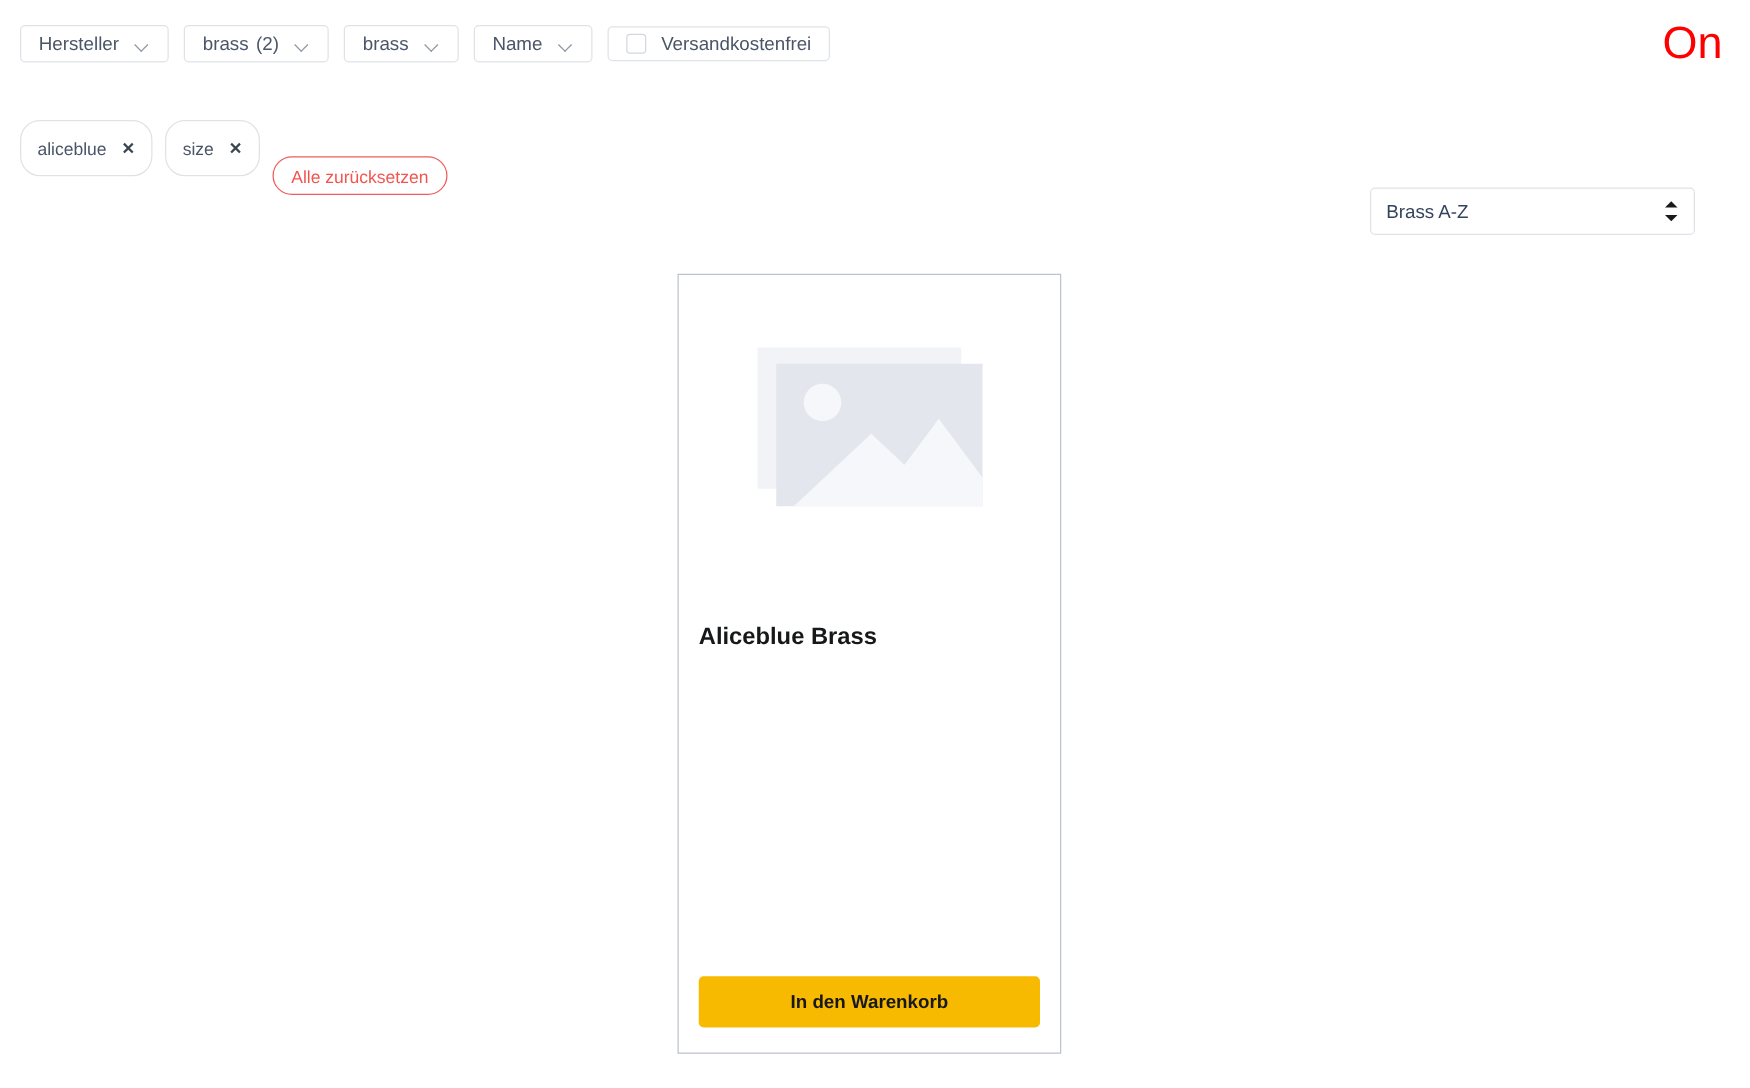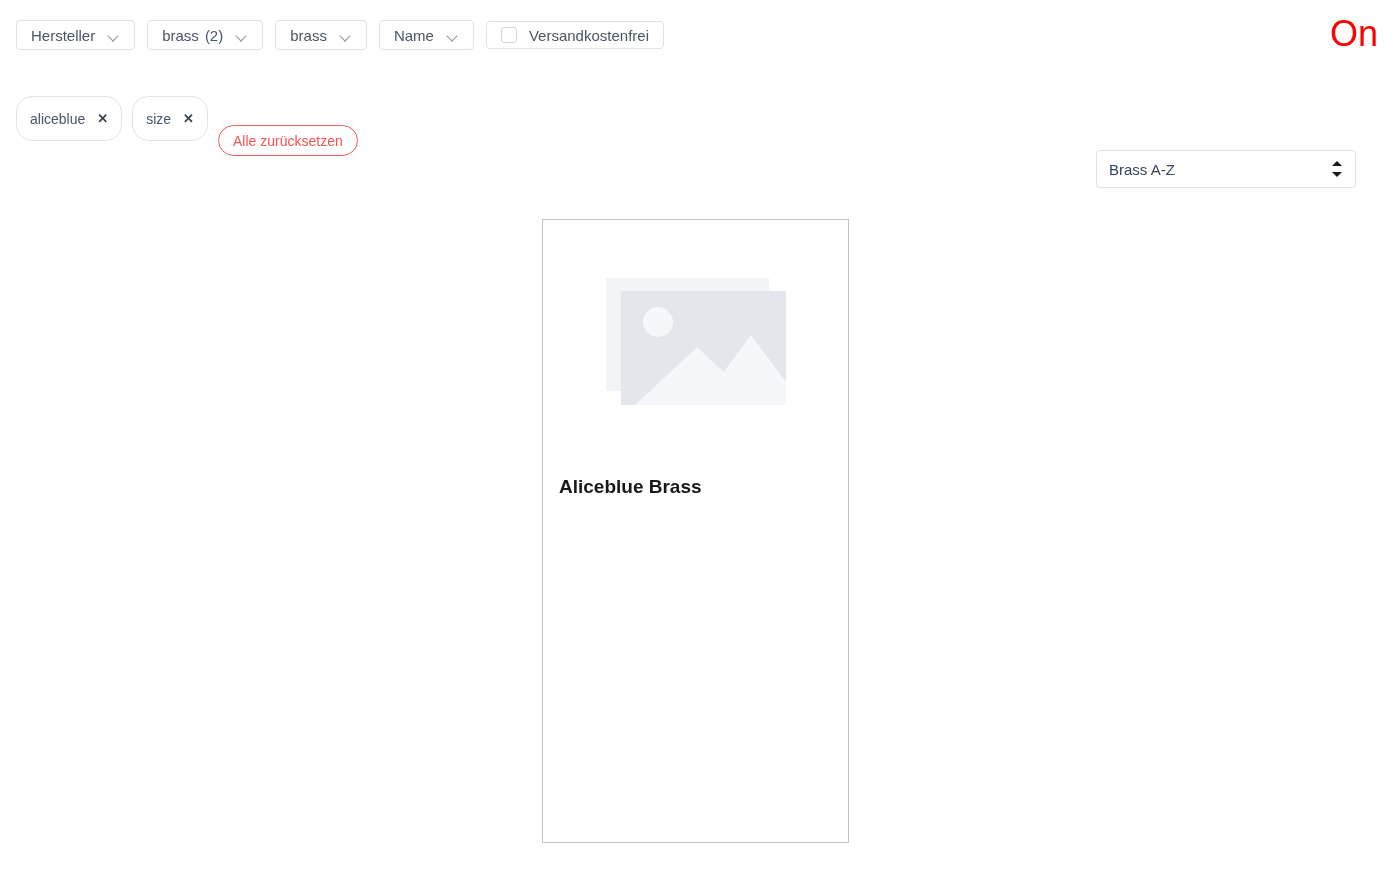--- a/index.html
+++ b/index.html
@@ -217,20 +217,21 @@
     border-color: transparent transparent #f5f7fa transparent;
   }
   .ph-m1 { left: 14px; bottom: 0; border-width: 0 62px 58px 62px; }
   .ph-m2 { left: 78px; bottom: 0; border-width: 0 52px 70px 52px; }
 
   .card-title {
     font-size: 19px;
     font-weight: 700;
     color: #16181a;
     padding: 0 16px;
+    margin-top: 23px;
     line-height: 24px;
   }
   .card-spacer { flex: 1 1 auto; }
   .card-price {
     font-size: 19px;
     font-weight: 700;
     color: #4a5568;
     padding: 0 16px;
     line-height: 24px;
   }
@@ -324,16 +325,17 @@
           <div class="ph-m2"></div>
         </div>
       </div>
     </div>
 
     <div class="card-title">Aliceblue Brass</div>
 
     <div class="card-spacer"></div>
 
 
+    <button class="card-cta">In den Warenkorb</button>
 
   </div>
 
 </div>
 
 </body></html>

